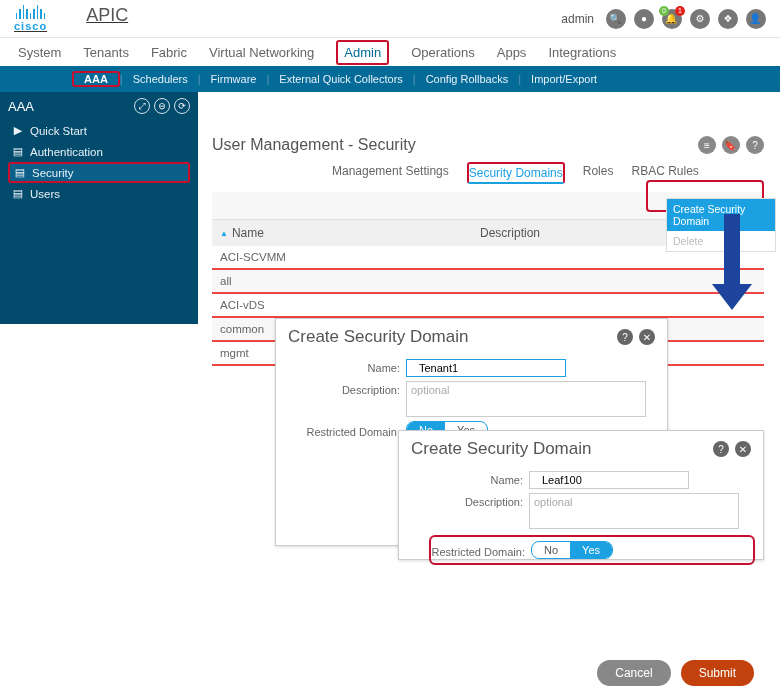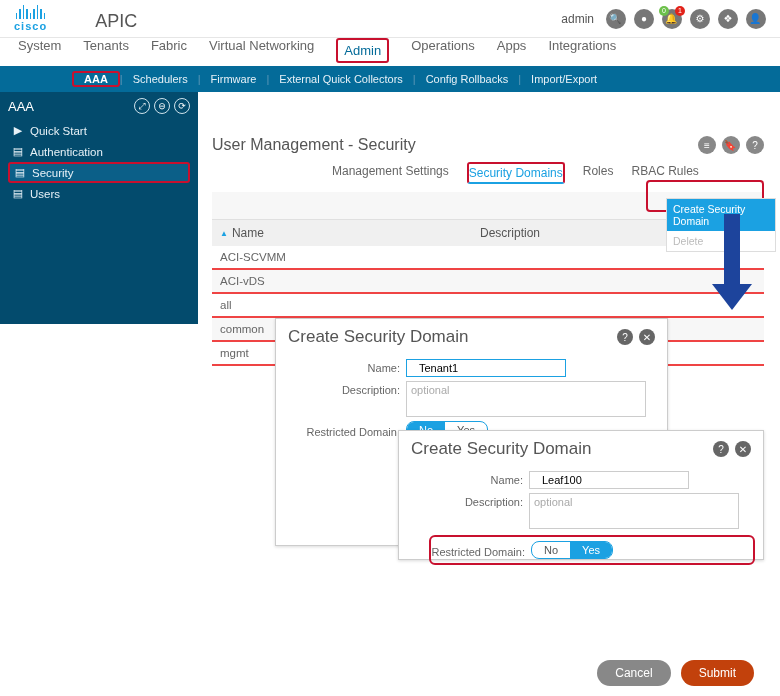--- a/index.html
+++ b/index.html
@@ -1,34 +1,34 @@
 <!DOCTYPE html>
 <html><head>
 <meta charset="utf-8">
 <style>
   * { box-sizing: border-box; margin: 0; padding: 0; font-family: Arial, Helvetica, sans-serif; }
   body { background: #fff; width: 780px; height: 696px; position: relative; font-size: 12px; color: #333; }
 
   
   .hdr { height: 38px; display: flex; align-items: center; padding: 0 14px; border-bottom: 1px solid #e6e6e6;}
-  .logo { display: flex; align-items: flex-end; gap: 20px; }
+  .logo { display: flex; align-items: flex-start; gap: 11px; text-decoration: underline; }
   .cisco-mark { display: flex; gap: 2px; align-items: flex-end; height: 14px; }
   .cisco-mark span { display:inline-block; width:1.5px; background:#1ba1e2; }
   .b0{height:6px}.b1{height:10px}.b2{height:14px}.b3{height:10px}.b4{height:6px}.b5{height:10px}.b6{height:14px}.b7{height:10px}.b8{height:6px}
   .cisco-word { font-size: 11px; letter-spacing: 1px; color:#1ba1e2; font-weight:bold; }
   .apic { font-size: 18px; color:#555; margin-left: 28px; font-weight:300; }
   .hdr-right { margin-left:auto; display:flex; align-items:center; gap:8px; }
   .user-lbl { font-size:12px; color:#555; margin-right:4px; }
   .circ { width:20px; height:20px; border-radius:50%; background:#777; color:#fff; display:flex; align-items:center; justify-content:center; font-size:10px; position:relative; }
   .badge-wrap { position: relative; }
   .mini-badge { position:absolute; top:-3px; right:-3px; width:10px; height:10px; border-radius:50%; font-size:7px; display:flex; align-items:center; justify-content:center; color:#fff; }
   .mb-red{background:#e2231a}.mb-grn{background:#6cc04a}
 
   
-  .topnav { height:28px; display:flex; align-items:flex-start; gap:22px; padding:0 18px; font-size:13px; color:#666; }
+  .topnav { height:28px; display:flex; align-items:center; gap:22px; padding:0 18px; font-size:13px; color:#666; }
   .topnav .item { cursor:pointer; }
   .red-box { border: 2.5px solid #c8102e; border-radius:3px; padding:3px 6px; }
   .topnav .item.active { color:#046b99; }
 
   
   .subbar { height:26px; background:#046b99; color:#e7f1f7; display:flex; align-items:center; gap:0; padding:0 0 0 72px; font-size:11px; }
   .subbar .sitem { padding:0 10px; cursor:pointer; }
   .subbar .div { color:#5b97b6; }
   .subbar .sitem.active { color:#fff; font-weight:bold; }
 
@@ -216,25 +216,25 @@
           <span>Name</span>
         </div>
       <div class="cdesc">Description</div>
     </div>
     <div id="rows">
         <div class="tbl-row">
           <div class="cname">ACI-SCVMM</div>
           <div class="cdesc"></div>
         </div>
         <div class="tbl-row">
+          <div class="cname">all</div>
+          <div class="cdesc"></div>
+        </div>
+        <div class="tbl-row">
           <div class="cname">ACI-vDS</div>
-          <div class="cdesc"></div>
-        </div>
-        <div class="tbl-row">
-          <div class="cname">all</div>
           <div class="cdesc"></div>
         </div>
         <div class="tbl-row">
           <div class="cname">common</div>
           <div class="cdesc"></div>
         </div>
         <div class="tbl-row">
           <div class="cname">mgmt</div>
           <div class="cdesc"></div>
         </div>

